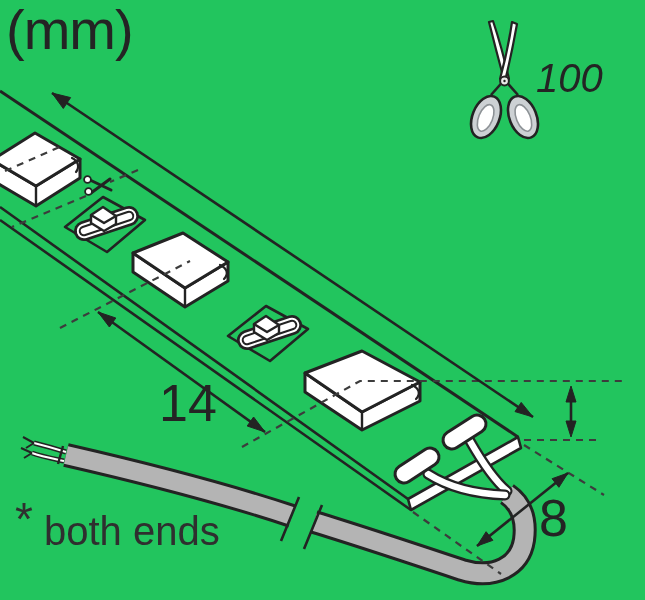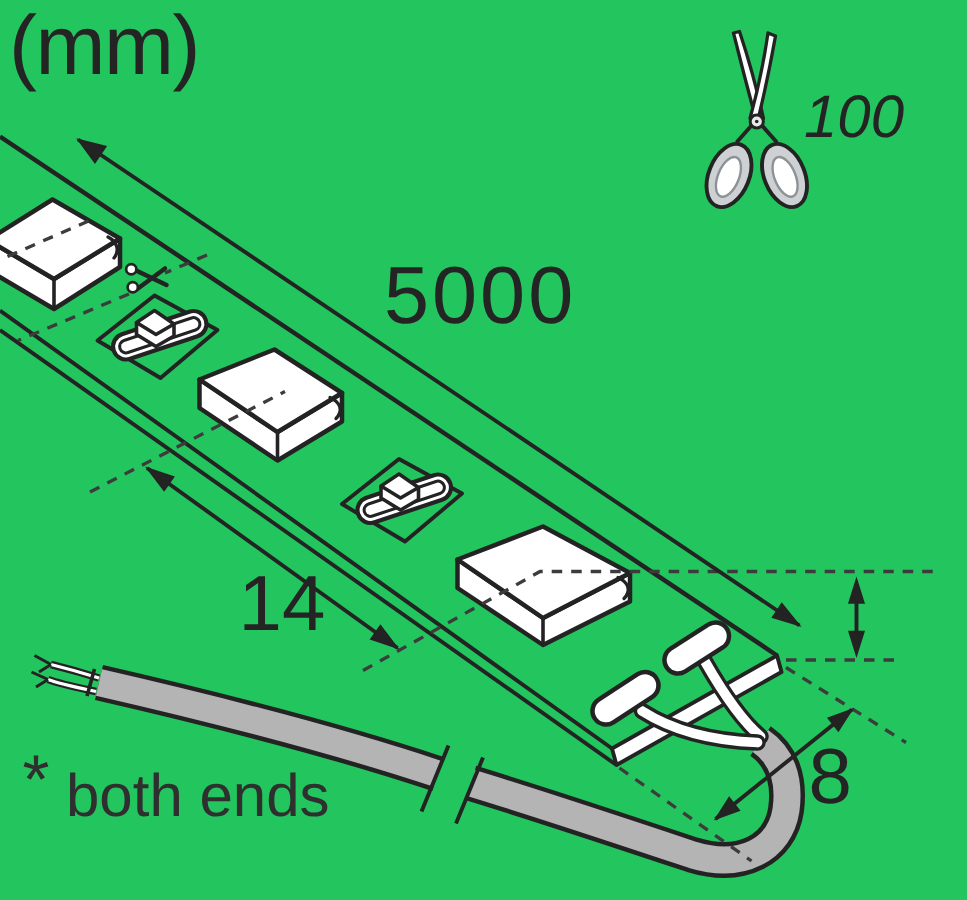--- a/index.html
+++ b/index.html
@@ -177,21 +177,20 @@
         <ellipse cx="523" cy="117" rx="13.5" ry="22" fill="#cdd1d4" stroke="#232323" stroke-width="2.6"></ellipse>
         <ellipse cx="523" cy="118" rx="7" ry="14" fill="#ffffff" stroke="#8d9296" stroke-width="1.6"></ellipse>
       </g>
       <circle cx="504.5" cy="81" r="4.4" fill="#e9e9e9" stroke="#232323" stroke-width="2"></circle>
       <circle cx="504.5" cy="81" r="1.2" fill="#232323"></circle>
     </g>
   </svg>
 
   <div class="lbl lbl-mm">(mm)</div>
   <div class="lbl lbl-100">100</div>
-  <div class="lbl lbl-5000">5000</div>
   <div class="lbl lbl-14">14</div>
   <div class="lbl lbl-8">8</div>
 
   <div class="note-star">*</div>
   <div class="note">
     <div>both ends</div>
   </div>
 </div>
 
 </body></html>

